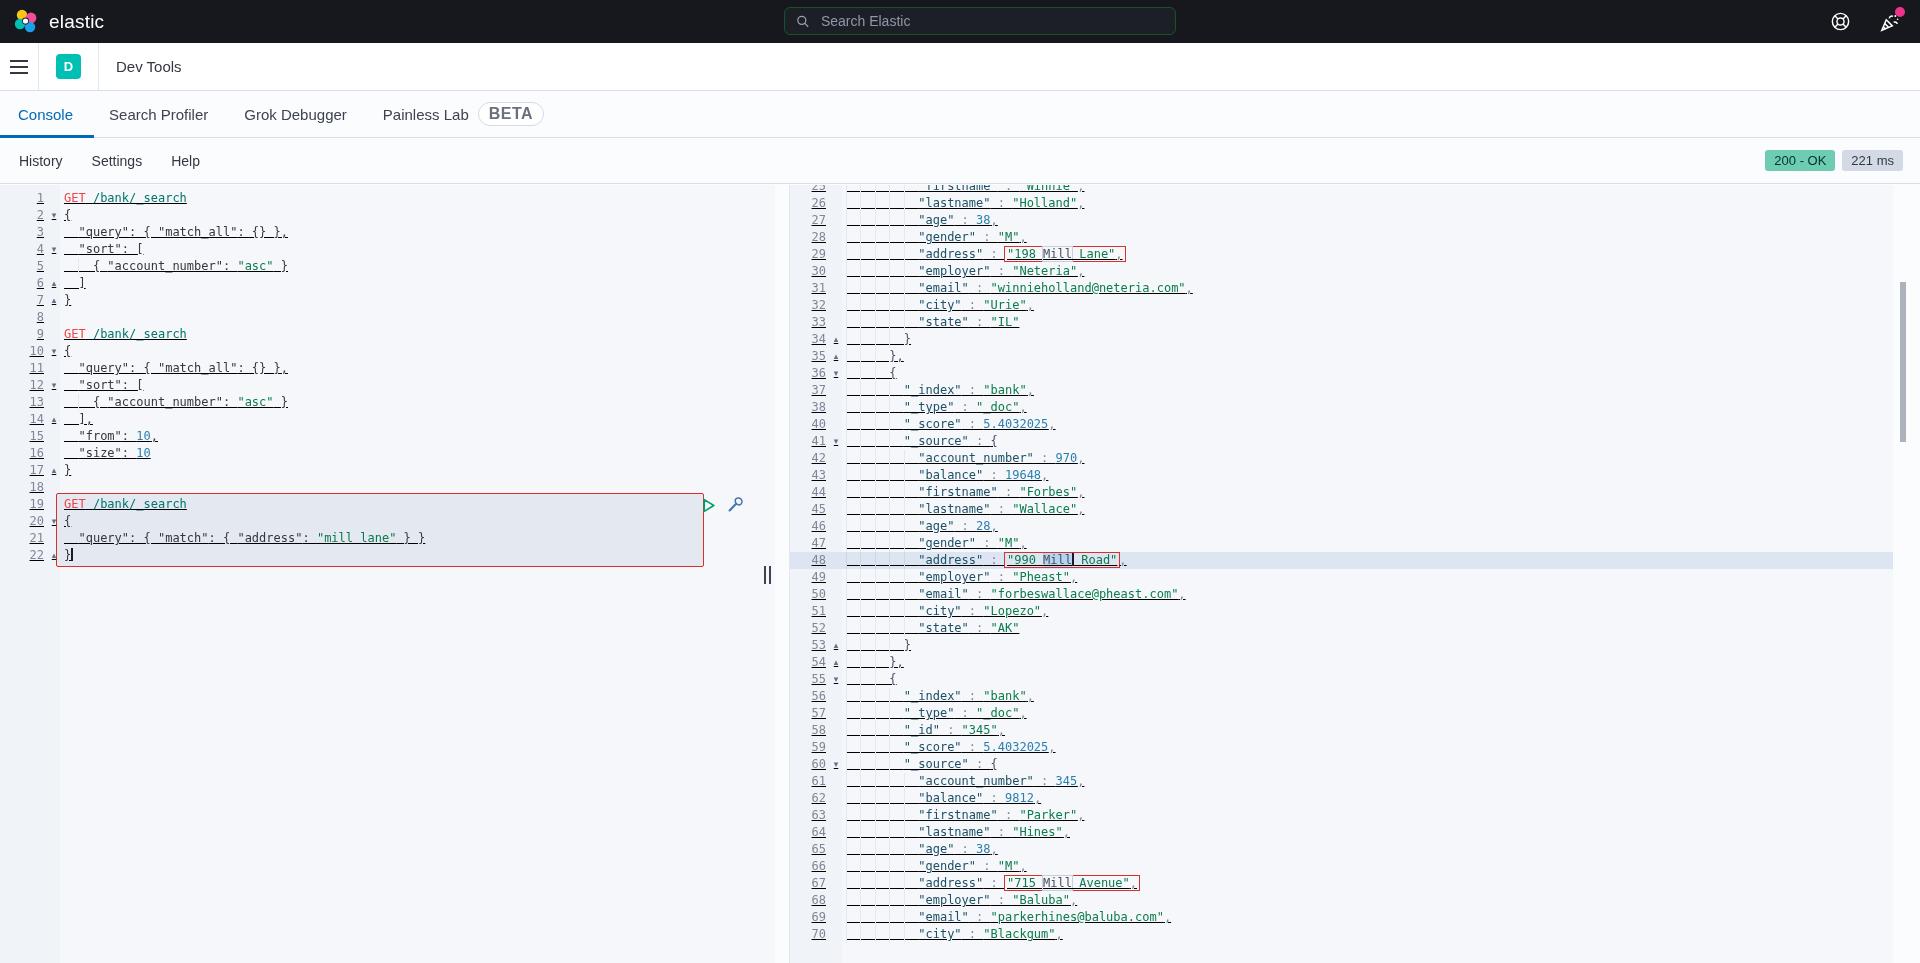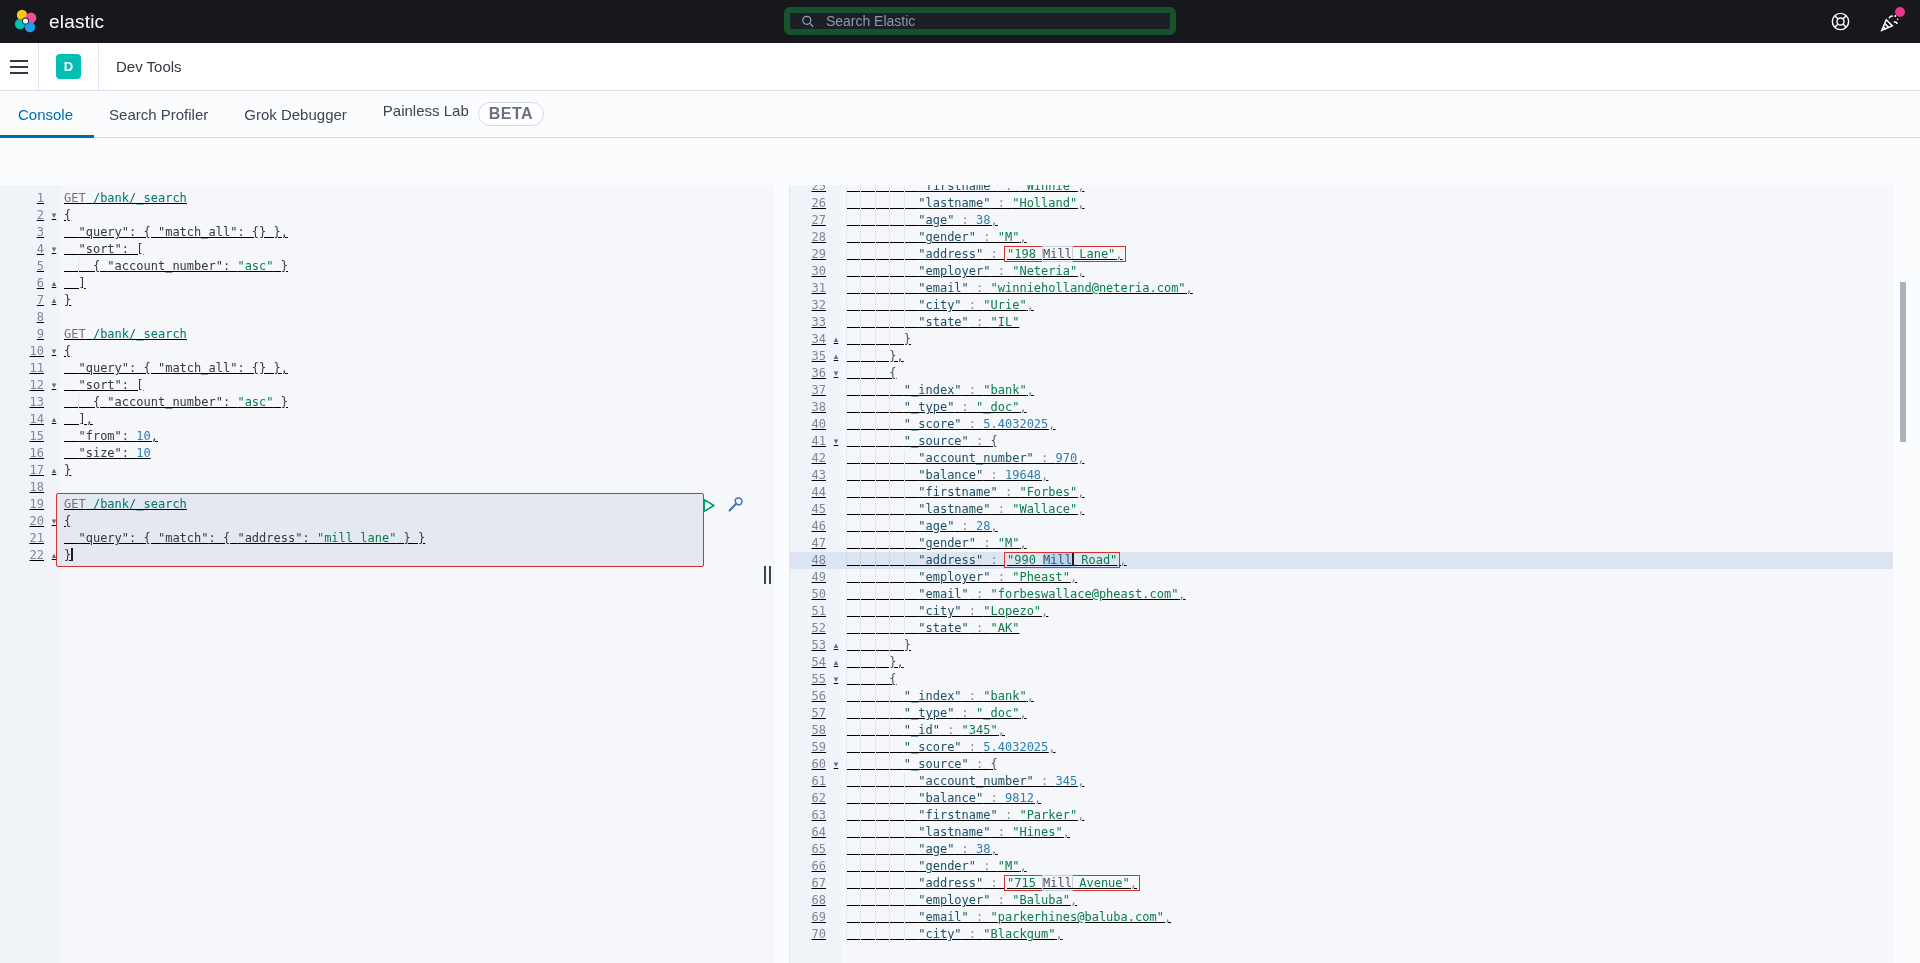--- a/index.html
+++ b/index.html
@@ -2,37 +2,37 @@
 <html><head>
 <meta charset="utf-8">
 <style>
   html,body{margin:0;padding:0;background:#e8eaee;font-family:"Liberation Sans",sans-serif;}
   .app{position:relative;width:1920px;height:963px;background:#fbfcfe;overflow:hidden;}
 
   
   .topbar{position:absolute;top:0;left:0;right:0;height:43px;background:#17181d;display:flex;align-items:center;}
   .brand{display:flex;align-items:center;gap:10px;padding-left:13px;}
   .brand-name{color:#fff;font-size:19px;letter-spacing:.2px;}
-  .searchbox{position:absolute;left:784px;top:7px;width:392px;height:28px;background:#1d1f26;border:6px solid #14532d;border-radius:6px;display:flex;align-items:center;gap:9px;padding:0 11px;box-sizing:border-box;}
+  .searchbox{position:absolute;left:784px;top:7px;width:392px;height:28px;background:#1d1f26;border:1px solid #14532d;border-radius:6px;display:flex;align-items:center;gap:9px;padding:0 11px;box-sizing:border-box;}
   .searchbox input{background:transparent;border:none;outline:none;color:#aeb6c4;font-size:14px;width:100%;font-family:"Liberation Sans",sans-serif;}
   .searchbox input::placeholder{color:#8e98a8;}
   .top-icons{position:absolute;right:0;top:0;height:43px;display:flex;align-items:center;gap:27px;padding-right:20px;}
   .top-icon{position:relative;width:22px;height:22px;display:flex;align-items:center;justify-content:center;cursor:pointer;}
   .notif-dot{position:absolute;top:-4px;right:-5px;width:10px;height:10px;border-radius:50%;}
 
   
   .crumbbar{position:absolute;top:43px;left:0;right:0;height:47px;background:#fff;border-bottom:1px solid #d9dee8;display:flex;align-items:center;}
   .burger{width:38px;height:47px;display:flex;align-items:center;justify-content:center;cursor:pointer;}
   .vdiv{width:1px;height:47px;background:#e2e6ee;}
   .appbadge{width:25px;height:25px;border-radius:4px;color:#fff;font-weight:bold;font-size:13px;display:flex;align-items:center;justify-content:center;margin:0 17px;}
   .crumb-title{font-size:15px;color:#343741;padding-left:17px;}
 
   
   .tabsbar{position:absolute;top:91px;left:0;right:0;height:47px;background:#fbfcfe;border-bottom:1px solid #d9dee8;display:flex;align-items:center;padding-left:18px;gap:36px;box-sizing:border-box;}
-  .tab{font-size:15px;color:#3d4350;cursor:pointer;display:flex;gap:9px;}
+  .tab{font-size:15px;color:#3d4350;cursor:pointer;display:flex;align-items:center;gap:9px;}
   .tab.active{color:#006bb4;}
   .tab-underline{position:absolute;left:0;bottom:-1px;width:94px;height:3px;background:#006bb4;}
   .beta{border:1px solid #d3dae6;background:#fff;border-radius:12px;padding:2px 10px;font-size:16px;font-weight:bold;color:#69707d;letter-spacing:.5px;}
 
   
   .actionsbar{position:absolute;top:138px;left:0;right:0;height:46px;background:#fbfcfe;border-bottom:1px solid #d9dee8;display:flex;align-items:center;padding-left:19px;gap:29px;box-sizing:border-box;}
   .action{font-size:14px;color:#343741;cursor:pointer;}
   .status-badges{position:absolute;right:17px;top:12px;display:flex;gap:7px;}
   .badge{font-size:13px;border-radius:3px;padding:2px 9px;line-height:17px;}
   .badge-ok{color:#00342b;}
@@ -55,21 +55,21 @@
   .row.active{background:#dce5f1;}
   .ln{flex:none;text-align:right;color:#7d8799;}
   .req .ln{width:44px;}
   .resp .ln{width:36px;}
   .fold{flex:none;width:20px;text-align:center;color:#62708a;font-size:9px;font-family:"DejaVu Sans",sans-serif;cursor:pointer;}
   .code{position:relative;white-space:pre;flex:1;color:#343741;}
   .resp .code{color:#495061;}
   .gl{position:absolute;top:0;bottom:0;width:0;border-left:1px solid #e4e9f1;}
   .row.active .gl{border-left-color:#ccd6e6;}
 
-  .sg.m{color:#737373;}
+  .sg.m{color:#ef4444;}
   .sg.u{color:#00756b;}
   .sg.k{color:#343741;}
   .sg.rk{color:#1d5066;}
   .sg.s{color:#0b7c4a;}
   .sg.n{color:#2a7fae;}
   .sg.p{color:#7f8797;}
   .sg.sel{background:#b5d4f0;}
   .sg.mk{box-shadow:0 0 0 1px #c7d1de;}
   .rb{border:1px solid #d8302a;padding:0 2px;margin:0 -1px;}
   .cur{display:inline-block;width:2px;height:13px;background:#1a1c21;vertical-align:-2px;}
@@ -161,20 +161,29 @@
       </div>
       <div class="tab">
         <span>Grok Debugger</span>
       </div>
       <div class="tab">
         <span>Painless Lab</span>
         <span class="beta">BETA</span>
       </div>
     </div>
 
+  <div class="actionsbar" id="actions">
+    <div class="action">History</div>
+      <div class="action">Settings</div>
+      <div class="action">Help</div>
+      <div class="status-badges">
+      <span class="badge badge-ok" style="background: rgb(109, 204, 177);">200 - OK</span>
+      <span class="badge badge-ms" style="background: rgb(211, 218, 230);">221 ms</span>
+    </div>
+  </div>
 
   <div class="editor">
     <div class="panel req">
       <div class="gutterbg"></div>
       <div class="reqblock" style="border-color: rgb(216, 48, 42);"></div>
       <div class="blockicons">
         <svg class="ic" viewBox="0 0 16 16">
           <polygon points="4,2.5 13,8 4,13.5" fill="none" stroke="#00a069" stroke-width="1.5" stroke-linejoin="round"></polygon>
         </svg>
         <svg class="ic" viewBox="0 0 16 16">

